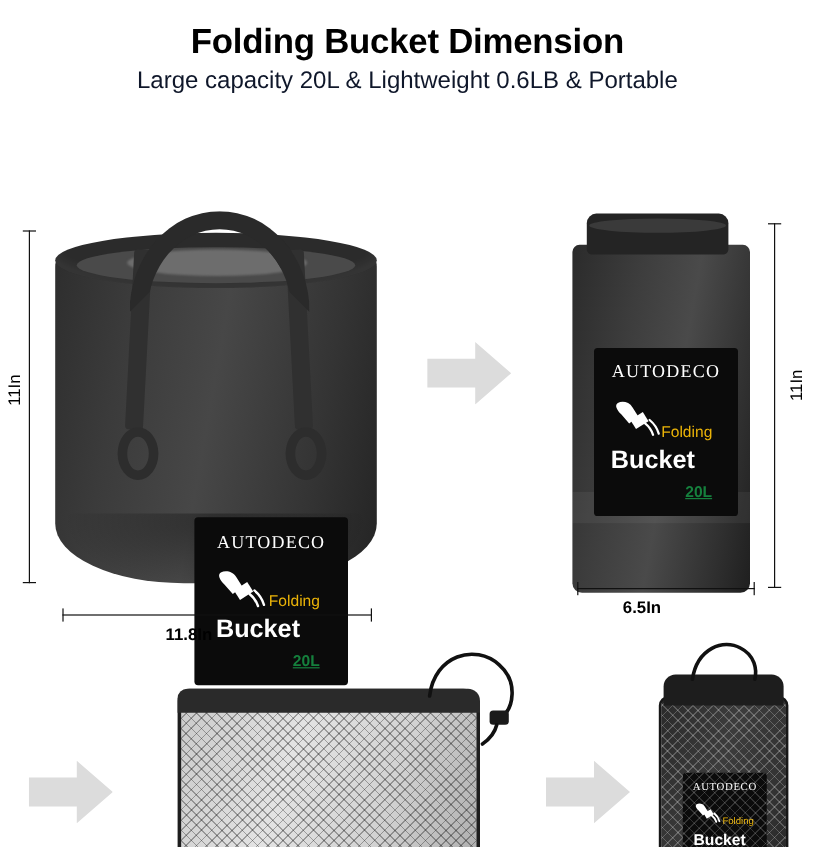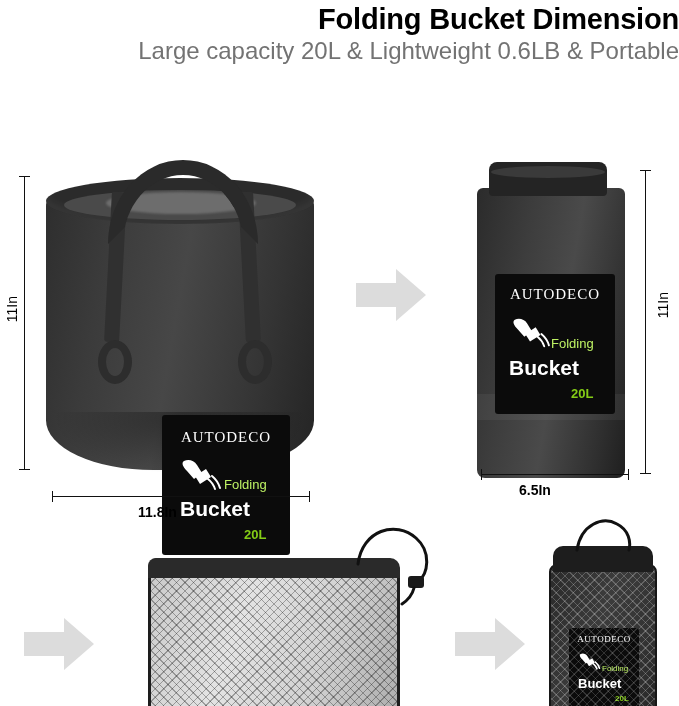--- a/index.html
+++ b/index.html
@@ -10,36 +10,36 @@
     background: #ffffff;
     font-family: "Liberation Sans", sans-serif;
     color: #000000;
     overflow: hidden;
     position: relative;
   }
 
   
   #header {
     width: 679px;
-    padding-top: 2px;
-    text-align: right;
+    padding-top: 18px;
+    text-align: center;
   }
   #title {
     font-size: 29px;
     font-weight: bold;
     letter-spacing: -0.2px;
     line-height: 34px;
     color: #000;
   }
   #subtitle {
-    font-size: 24px;
+    font-size: 20px;
     font-weight: normal;
     line-height: 26px;
     margin-top: 2px;
-    color: #737373;
+    color: #0f172a;
   }
 
   
   #stage {
     position: relative;
     width: 679px;
     height: 620px;
   }
 
   .abs { position: absolute; }
@@ -181,35 +181,36 @@
   .lc-brand {
     position: absolute;
     left: 0; right: 0;
     text-align: center;
     font-family: "Liberation Serif", serif;
     color: #fff;
     letter-spacing: 1px;
   }
   .lc-folding {
     position: absolute;
-    color: #bef264;
+    color: #eab308;
     font-family: "Liberation Sans", sans-serif;
   }
   .lc-bucket {
     position: absolute;
     color: #fff;
     font-weight: bold;
     font-family: "Liberation Sans", sans-serif;
     text-align: right;
   }
   .lc-20l {
     position: absolute;
-    color: #84cc16;
+    color: #15803d;
     font-weight: bold;
     font-family: "Liberation Sans", sans-serif;
+    text-decoration: underline;
   }
   .lc-icon {
     position: absolute;
     color: #fff;
   }
 
   
   #bucket-label { left: 116px; top: 253px; width: 128px; height: 140px; }
   #bucket-label .lc-brand { top: 14px; font-size: 15px; }
   #bucket-label .lc-icon { left: 16px; top: 42px; }

